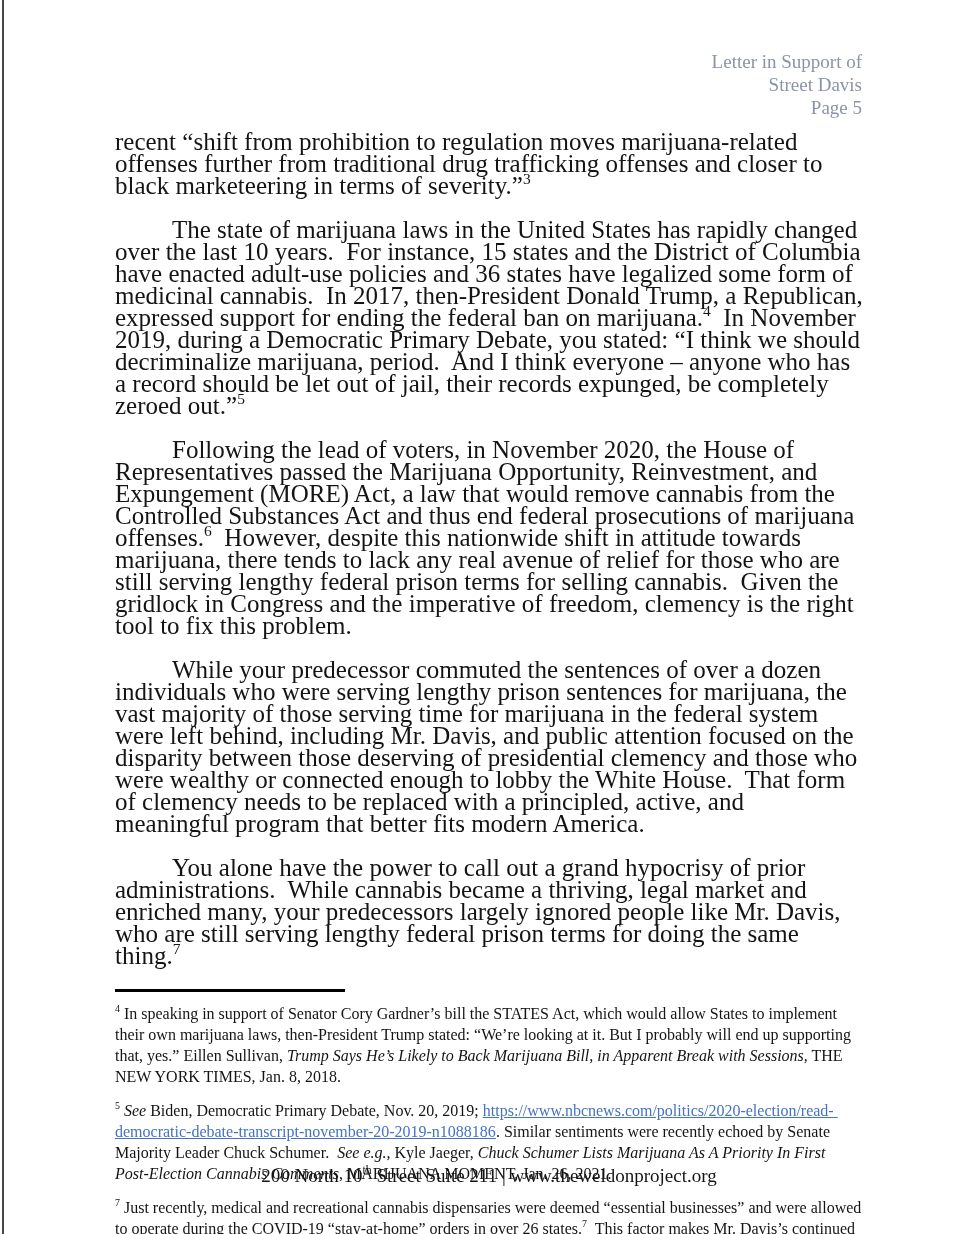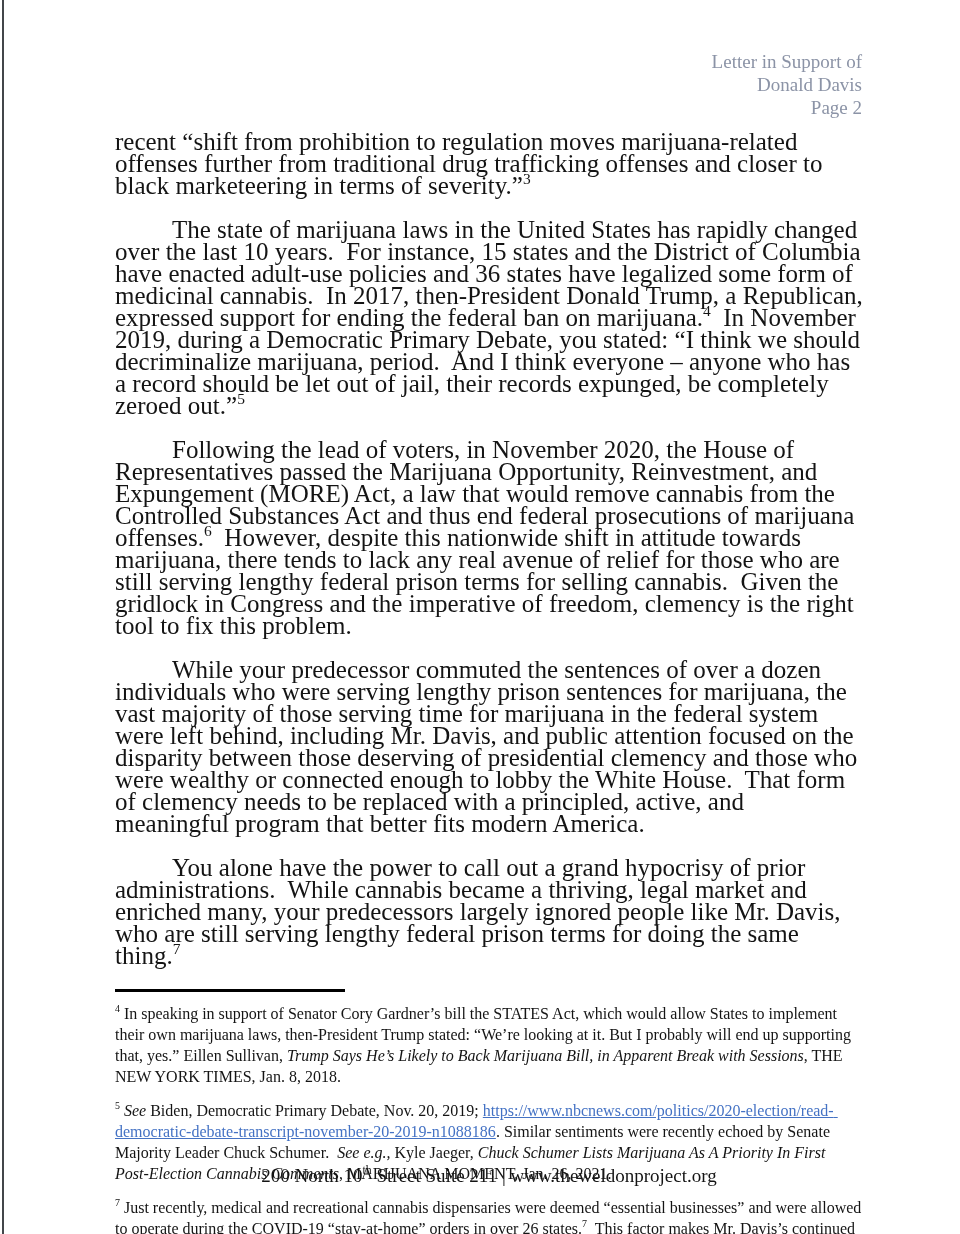--- a/index.html
+++ b/index.html
@@ -76,22 +76,22 @@
 </style>
 </head>
 <body>
 
 <div class="page">
 
   <div class="scan-edge"></div>
 
   <div class="page-header">
     <div>Letter in Support of</div>
-    <div>Donald Davis</div>
-    <div>Page 2</div>
+    <div>Street Davis</div>
+    <div>Page 5</div>
   </div>
 
   <div class="content">
     <p class="para"><span class="run run-normal">recent “shift from prohibition to regulation moves marijuana-related offenses further from traditional drug trafficking offenses and closer to black marketeering in terms of severity.”</span><sup class="run run-sup">3</sup></p>
     <p class="para indent"><span class="run run-normal">The state of marijuana laws in the United States has rapidly changed over the last 10 years.  For instance, 15 states and the District of Columbia have enacted adult-use policies and 36 states have legalized some form of medicinal cannabis.  In 2017, then-President Donald Trump, a Republican, expressed support for ending the federal ban on marijuana.</span><sup class="run run-sup">4</sup><span class="run run-normal">  In November 2019, during a Democratic Primary Debate, you stated: “I think we should decriminalize marijuana, period.  And I think everyone – anyone who has a record should be let out of jail, their records expunged, be completely zeroed out.”</span><sup class="run run-sup">5</sup></p>
     <p class="para indent"><span class="run run-normal">Following the lead of voters, in November 2020, the House of Representatives passed the Marijuana Opportunity, Reinvestment, and Expungement (MORE) Act, a law that would remove cannabis from the Controlled Substances Act and thus end federal prosecutions of marijuana offenses.</span><sup class="run run-sup">6</sup><span class="run run-normal">  However, despite this nationwide shift in attitude towards marijuana, there tends to lack any real avenue of relief for those who are still serving lengthy federal prison terms for selling cannabis.  Given the gridlock in Congress and the imperative of freedom, clemency is the right tool to fix this problem.</span></p>
     <p class="para indent"><span class="run run-normal">While your predecessor commuted the sentences of over a dozen individuals who were serving lengthy prison sentences for marijuana, the vast majority of those serving time for marijuana in the federal system were left behind, including Mr. Davis, and public attention focused on the disparity between those deserving of presidential clemency and those who were wealthy or connected enough to lobby the White House.  That form of clemency needs to be replaced with a principled, active, and meaningful program that better fits modern America.</span></p>
     <p class="para indent"><span class="run run-normal">You alone have the power to call out a grand hypocrisy of prior administrations.  While cannabis became a thriving, legal market and enriched many, your predecessors largely ignored people like Mr. Davis, who are still serving lengthy federal prison terms for doing the same thing.</span><sup class="run run-sup">7</sup></p>
 
     <div class="footnote-separator"></div>

